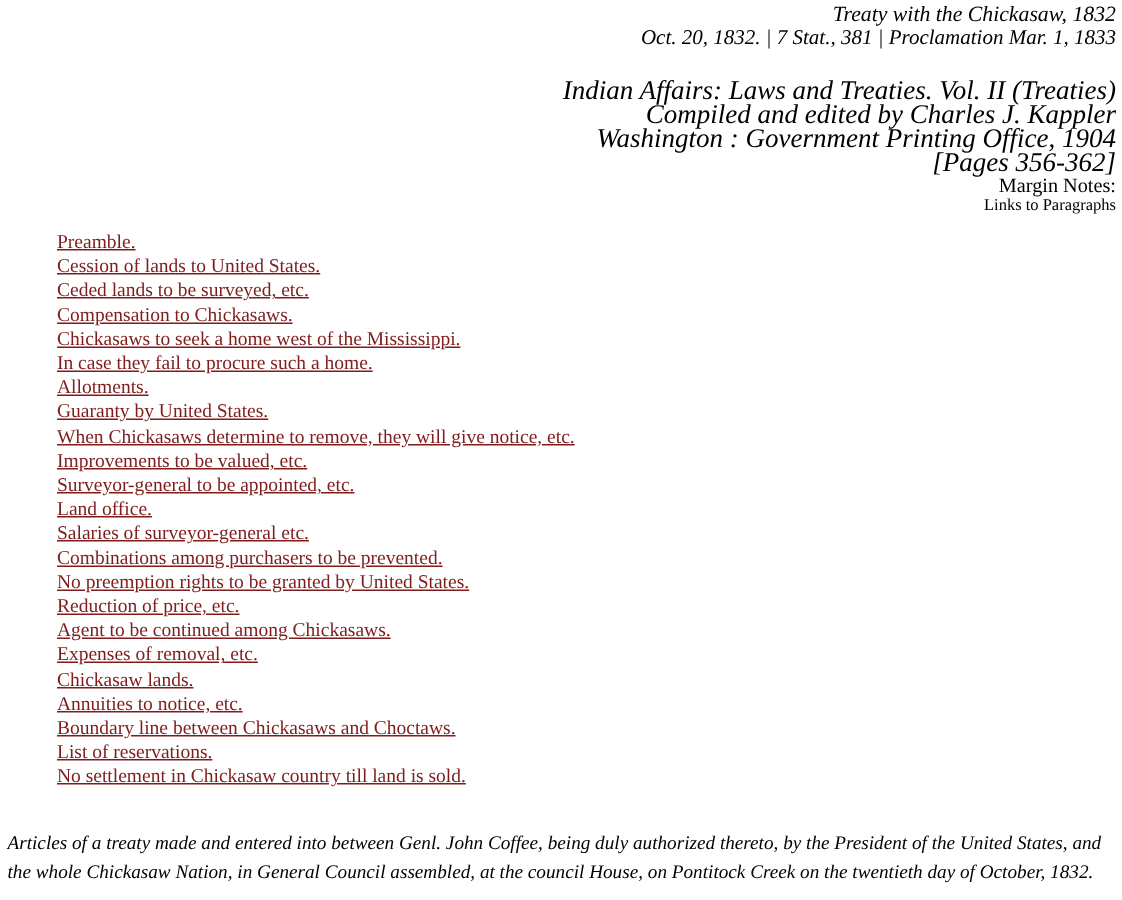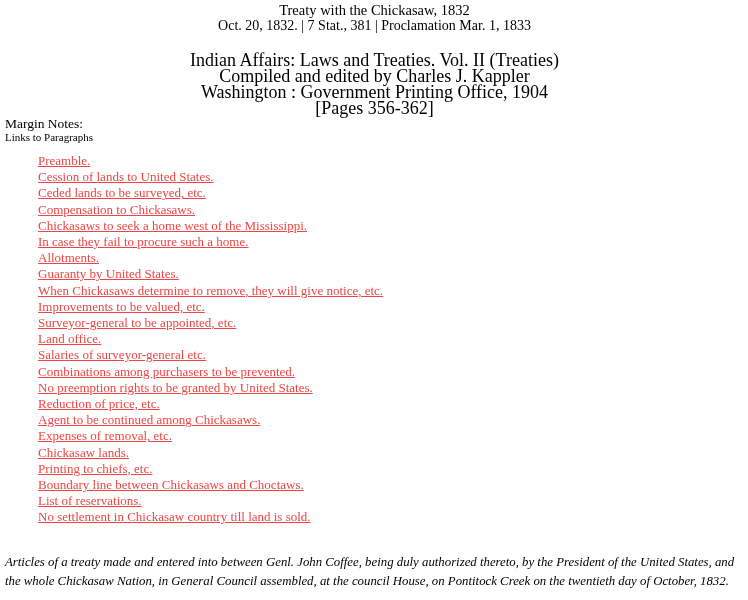--- a/index.html
+++ b/index.html
@@ -7,39 +7,39 @@
     width: 748px;
     height: 600px;
     overflow: hidden;
     background: #ffffff;
   }
   body {
     font-family: "Liberation Serif", "DejaVu Serif", serif;
     color: #000000;
     padding: 2px 4px 0 5px;
   }
-  .center-block { text-align: center; }
+  .center-block { text-align: right; font-style: italic; }
   .title    { font-size: 14.5px; line-height: 16px; }
   .citation { font-size: 14px;   line-height: 16px; }
   .source   { margin-top: 18px;  font-size: 18px; }
   .source-line { line-height: 16px; }
-  .margin-notes { margin-top: 0; }
+  .margin-notes { margin-top: 0; text-align: right; }
   .mn-heading { font-size: 13.5px; line-height: 16px; }
   .mn-sub     { font-size: 11px;   line-height: 11px; }
   .toc {
     margin-top: 10px;
     margin-left: 33px;
   }
   .toc-link {
     display: block;
     width: -moz-fit-content;
     width: fit-content;
     font-size: 13px;
     line-height: 16.2px;
-    color: #ef4444;
+    color: #7f1d1d;
     text-decoration: underline;
     cursor: pointer;
   }
   .intro {
     margin-top: 27px;
     font-style: italic;
     font-size: 12.8px;
     line-height: 19px;
   }
 </style>
@@ -98,21 +98,21 @@
       <a href="#" class="toc-link">No preemption rights to be granted by United States.</a>
 
       <a href="#" class="toc-link">Reduction of price, etc.</a>
 
       <a href="#" class="toc-link">Agent to be continued among Chickasaws.</a>
 
       <a href="#" class="toc-link">Expenses of removal, etc.</a>
 
       <a href="#" class="toc-link">Chickasaw lands.</a>
 
-      <a href="#" class="toc-link">Printing to chiefs, etc.</a>
+      <a href="#" class="toc-link">Annuities to notice, etc.</a>
 
 
       <a href="#" class="toc-link">Boundary line between Chickasaws and Choctaws.</a>
 
       <a href="#" class="toc-link">List of reservations.</a>
 
       <a href="#" class="toc-link">No settlement in Chickasaw country till land is sold.</a>
     </div>
 
   <p class="intro">Articles of a treaty made and entered into between Genl. John Coffee, being duly authorized thereto, by the President of the United States, and the whole Chickasaw Nation, in General Council assembled, at the council House, on Pontitock Creek on the twentieth day of October, 1832.</p>

